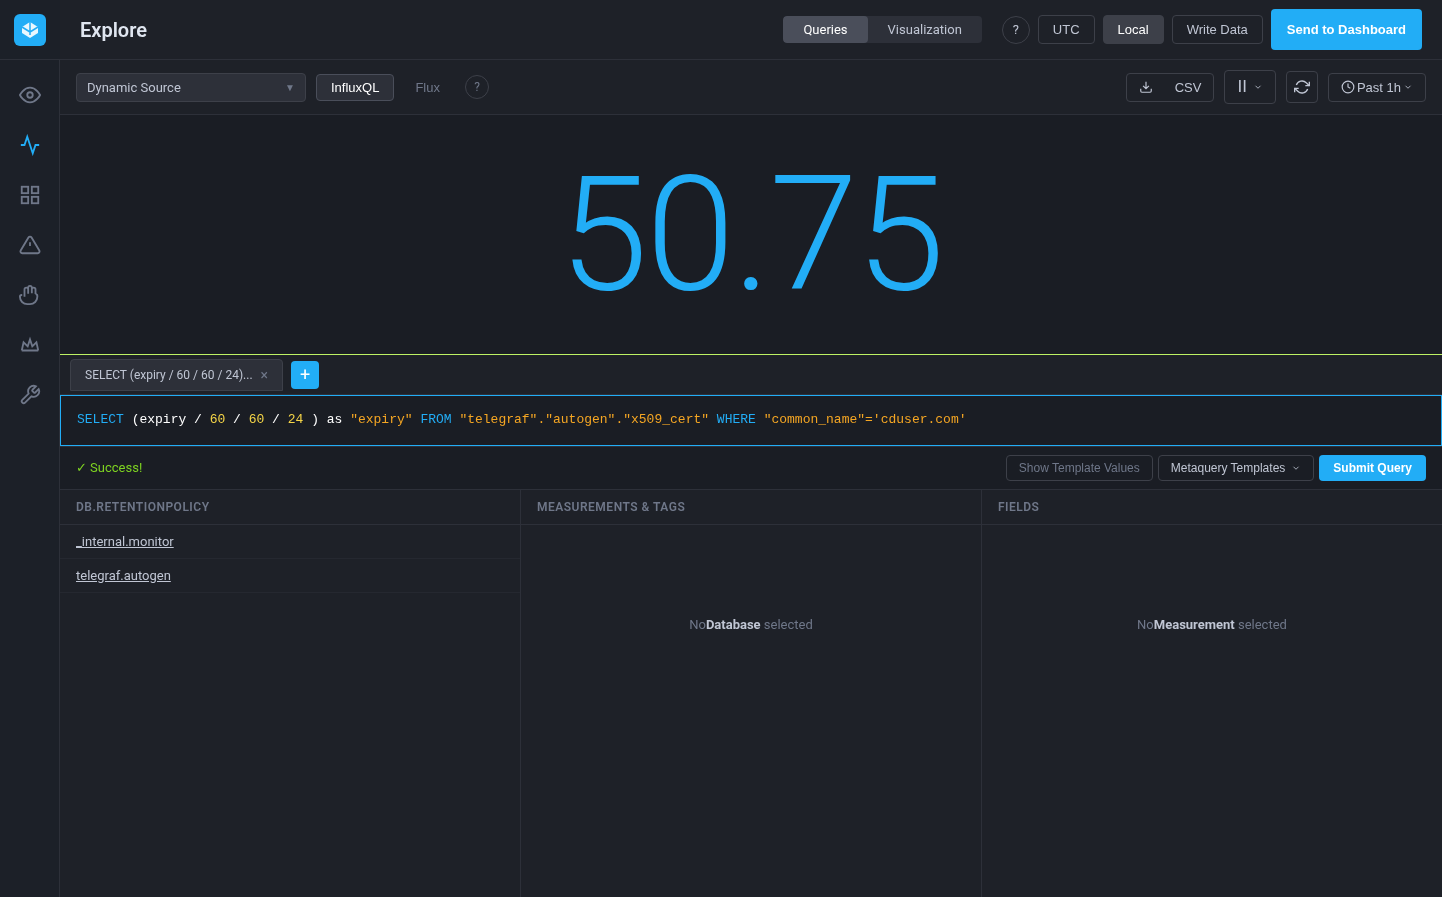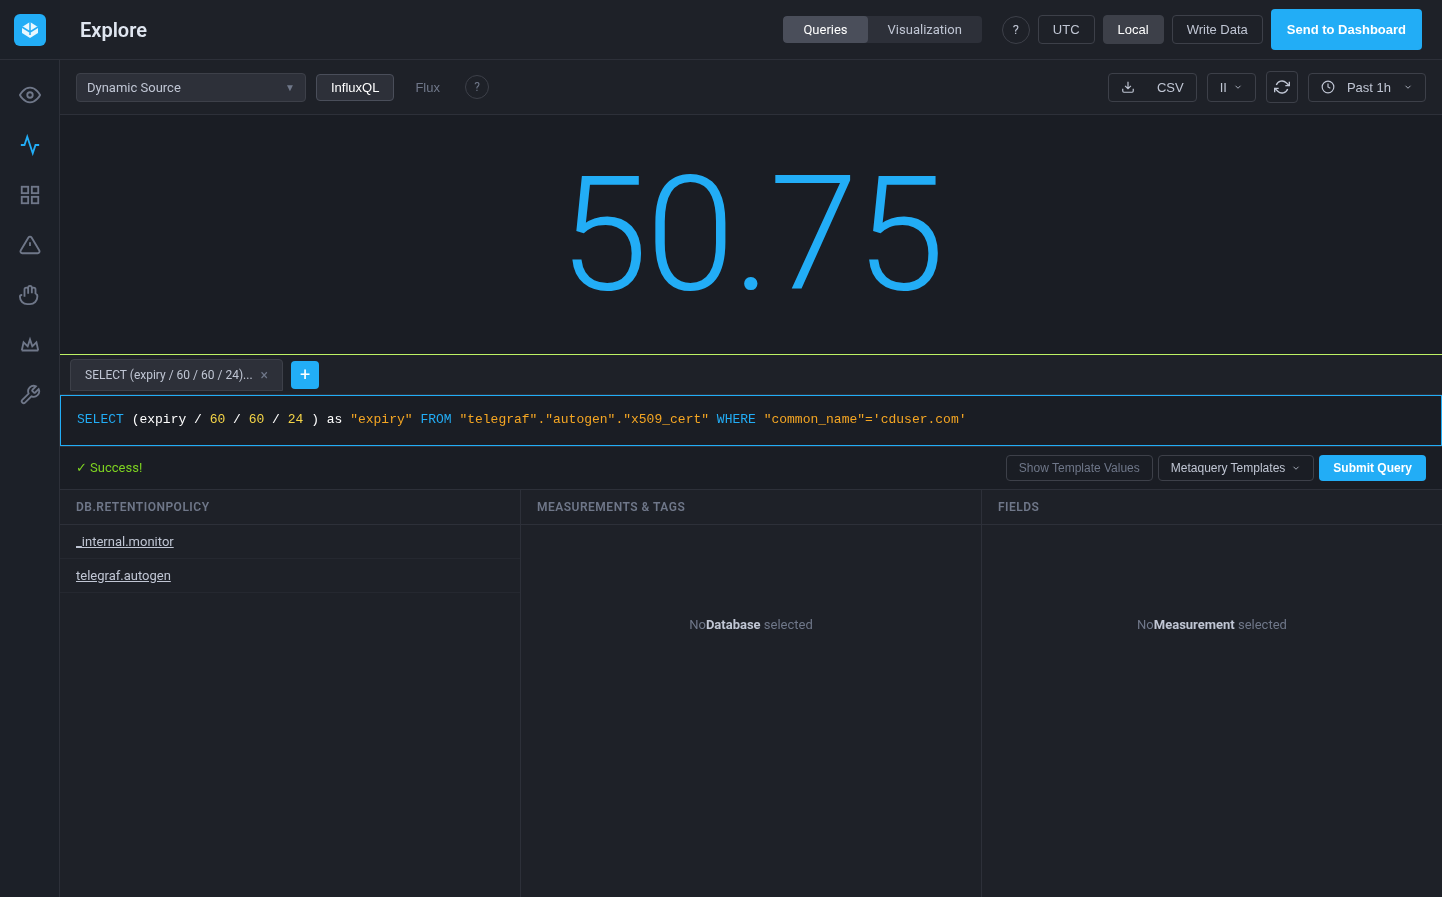--- a/index.html
+++ b/index.html
@@ -229,38 +229,38 @@
     }
     .pause-btn {
       display: flex;
       align-items: center;
       gap: 6px;
       padding: 6px 12px;
       border: 1px solid #3d4049;
       border-radius: 4px;
       background: transparent;
       color: #c0c6d4;
-      font-size: 13px;
+      font-size: 17px;
       cursor: pointer;
     }
     .refresh-btn {
       width: 32px;
       height: 32px;
       border: 1px solid #3d4049;
       border-radius: 4px;
       display: flex;
       align-items: center;
       justify-content: center;
       cursor: pointer;
       color: #c0c6d4;
     }
     .time-range-btn {
       display: flex;
       align-items: center;
-      gap: 12px;
+      gap: 2px;
       padding: 6px 12px;
       border: 1px solid #3d4049;
       border-radius: 4px;
       background: transparent;
       color: #c0c6d4;
       font-size: 13px;
       cursor: pointer;
     }
 
     

